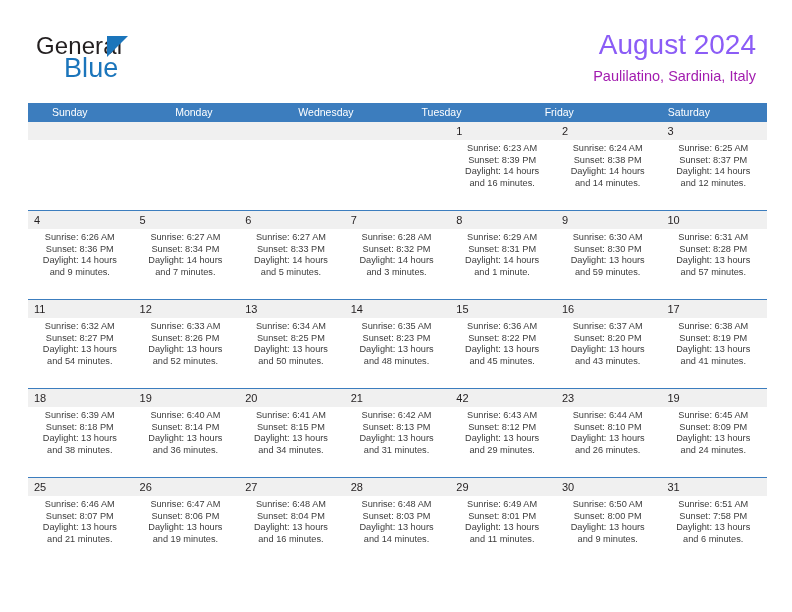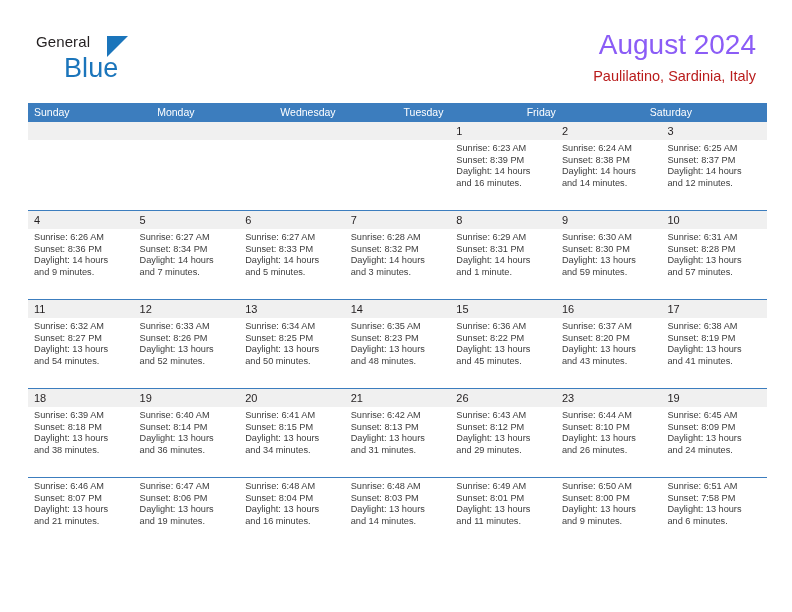--- a/index.html
+++ b/index.html
@@ -33,21 +33,21 @@
     position: absolute;
     left: 36px;
     top: 34px;
     width: 190px;
     height: 52px;
   }
   .logo-general {
     position: absolute;
     left: 0;
     top: 0;
-    font-size: 15px;
+    font-size: 24px;
     letter-spacing: 0.1px;
     color: #231f20;
     line-height: 1;
   }
   .logo-triangle {
     position: absolute;
     left: 71px;
     top: 1.5px;
     width: 0;
     height: 0;
@@ -73,21 +73,21 @@
     font-size: 28px;
     font-weight: normal;
     color: #8b5cf6;
     line-height: 1.2;
     white-space: nowrap;
   }
   .cal-subtitle {
     margin-top: 6px;
     font-size: 14.5px;
     font-weight: normal;
-    color: #b91c1c;
+    color: #a21caf;
     line-height: 1.2;
     white-space: nowrap;
     margin-left: 32px;
   }
 
   
   .calendar {
     position: absolute;
     left: 28px;
     top: 103px;
@@ -98,21 +98,21 @@
     width: 739px;
     height: 19px;
     background: #3c7dbe;
   }
   .weekday {
     flex: 1 1 0;
     min-width: 0;
     color: #ffffff;
     font-size: 10.5px;
     line-height: 19px;
-    padding-left: 6px;
+    padding-left: 24px;
     box-sizing: border-box;
     white-space: nowrap;
     overflow: hidden;
   }
 
   .week-row {
     width: 739px;
     border-top: 1.5px solid #3c7dbe;
     box-sizing: border-box;
   }
@@ -144,20 +144,21 @@
   }
   .detail-cell {
     flex: 1 1 0;
     min-width: 0;
     padding: 3px 8px 0 6px;
     box-sizing: border-box;
     font-size: 9.2px;
     line-height: 11.6px;
     color: #3c3c3c;
     overflow: hidden;
+    text-align: center;
   }
   .detail-cell .ln {
     white-space: nowrap;
   }
   .empty-cell {
     visibility: hidden;
   }
 </style>
 </head>
 <body>
@@ -353,21 +354,21 @@
               <div class="ln">and 41 minutes.</div>
             </div>
           </div>
         </div>
         <div class="week-row">
           <div class="daynum-band">
             <div class="daynum">18</div>
             <div class="daynum">19</div>
             <div class="daynum">20</div>
             <div class="daynum">21</div>
-            <div class="daynum">26</div>
+            <div class="daynum">42</div>
             <div class="daynum">23</div>
             <div class="daynum">19</div>
           </div>
           <div class="detail-band">
             <div class="detail-cell">
               <div class="ln">Sunrise: 6:39 AM</div>
               <div class="ln">Sunset: 8:18 PM</div>
               <div class="ln">Daylight: 13 hours</div>
               <div class="ln">and 38 minutes.</div>
             </div>
@@ -403,20 +404,29 @@
             </div>
             <div class="detail-cell">
               <div class="ln">Sunrise: 6:45 AM</div>
               <div class="ln">Sunset: 8:09 PM</div>
               <div class="ln">Daylight: 13 hours</div>
               <div class="ln">and 24 minutes.</div>
             </div>
           </div>
         </div>
         <div class="week-row">
+          <div class="daynum-band">
+            <div class="daynum">25</div>
+            <div class="daynum">26</div>
+            <div class="daynum">27</div>
+            <div class="daynum">28</div>
+            <div class="daynum">29</div>
+            <div class="daynum">30</div>
+            <div class="daynum">31</div>
+          </div>
           <div class="detail-band">
             <div class="detail-cell">
               <div class="ln">Sunrise: 6:46 AM</div>
               <div class="ln">Sunset: 8:07 PM</div>
               <div class="ln">Daylight: 13 hours</div>
               <div class="ln">and 21 minutes.</div>
             </div>
             <div class="detail-cell">
               <div class="ln">Sunrise: 6:47 AM</div>
               <div class="ln">Sunset: 8:06 PM</div>

